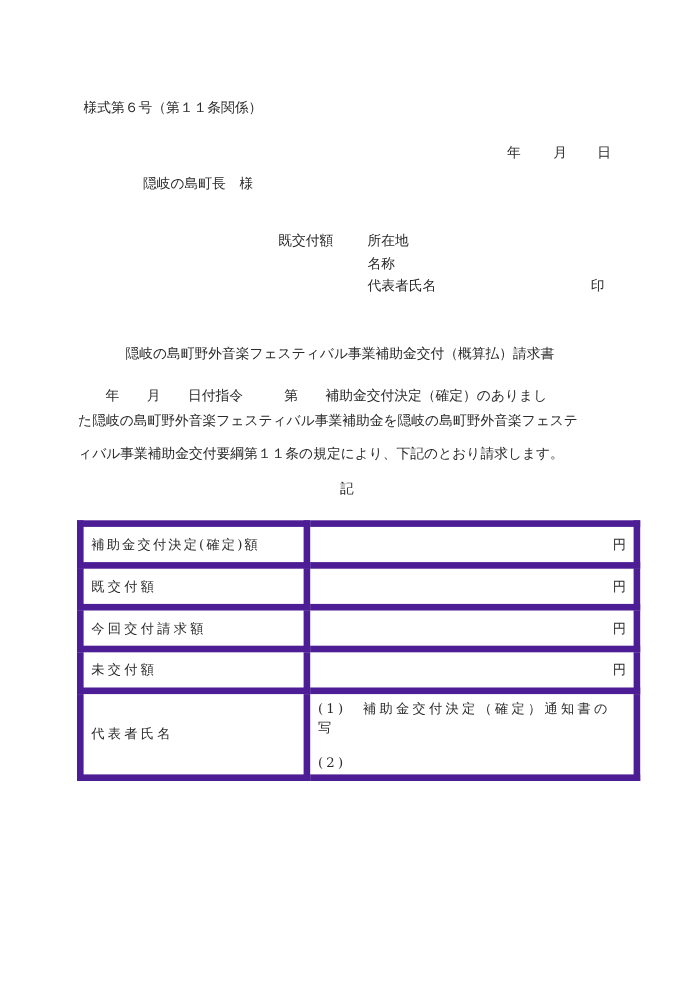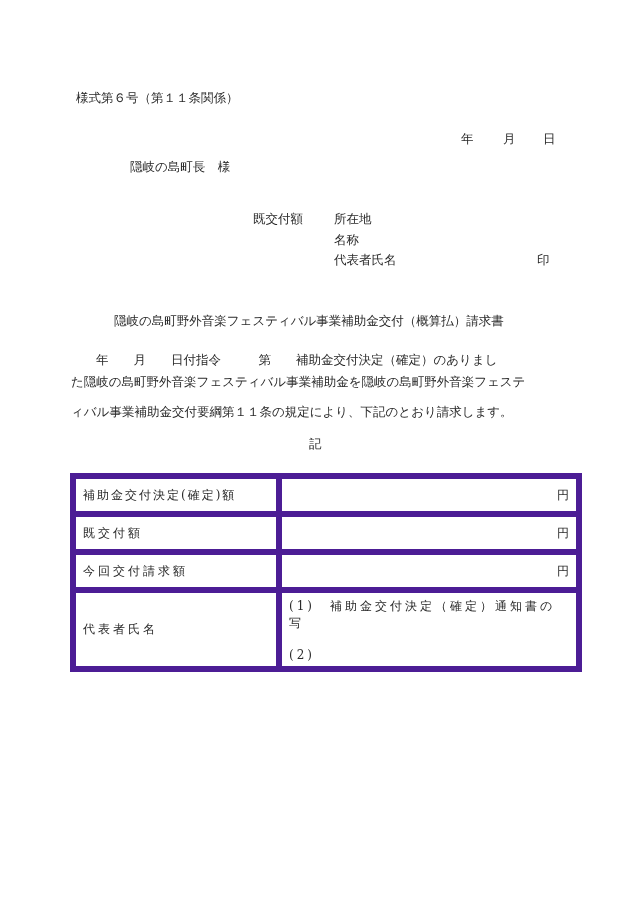--- a/index.html
+++ b/index.html
@@ -56,20 +56,24 @@
       <td class="amount">円</td>
     </tr>
     <tr class="r2">
       <td class="label">既交付額</td>
       <td class="amount">円</td>
     </tr>
     <tr class="r3">
       <td class="label">今回交付請求額</td>
       <td class="amount">円</td>
     </tr>
+    <tr class="r4">
+      <td class="label">未交付額</td>
+      <td class="amount">円</td>
+    </tr>
     <tr class="r5">
       <td class="label">代表者氏名</td>
       <td>
         <span class="att-line">(1)　補助金交付決定（確定）通知書の写</span>
         <span class="att-line">(2)</span>
       </td>
     </tr>
   </tbody>
     </table>
 

